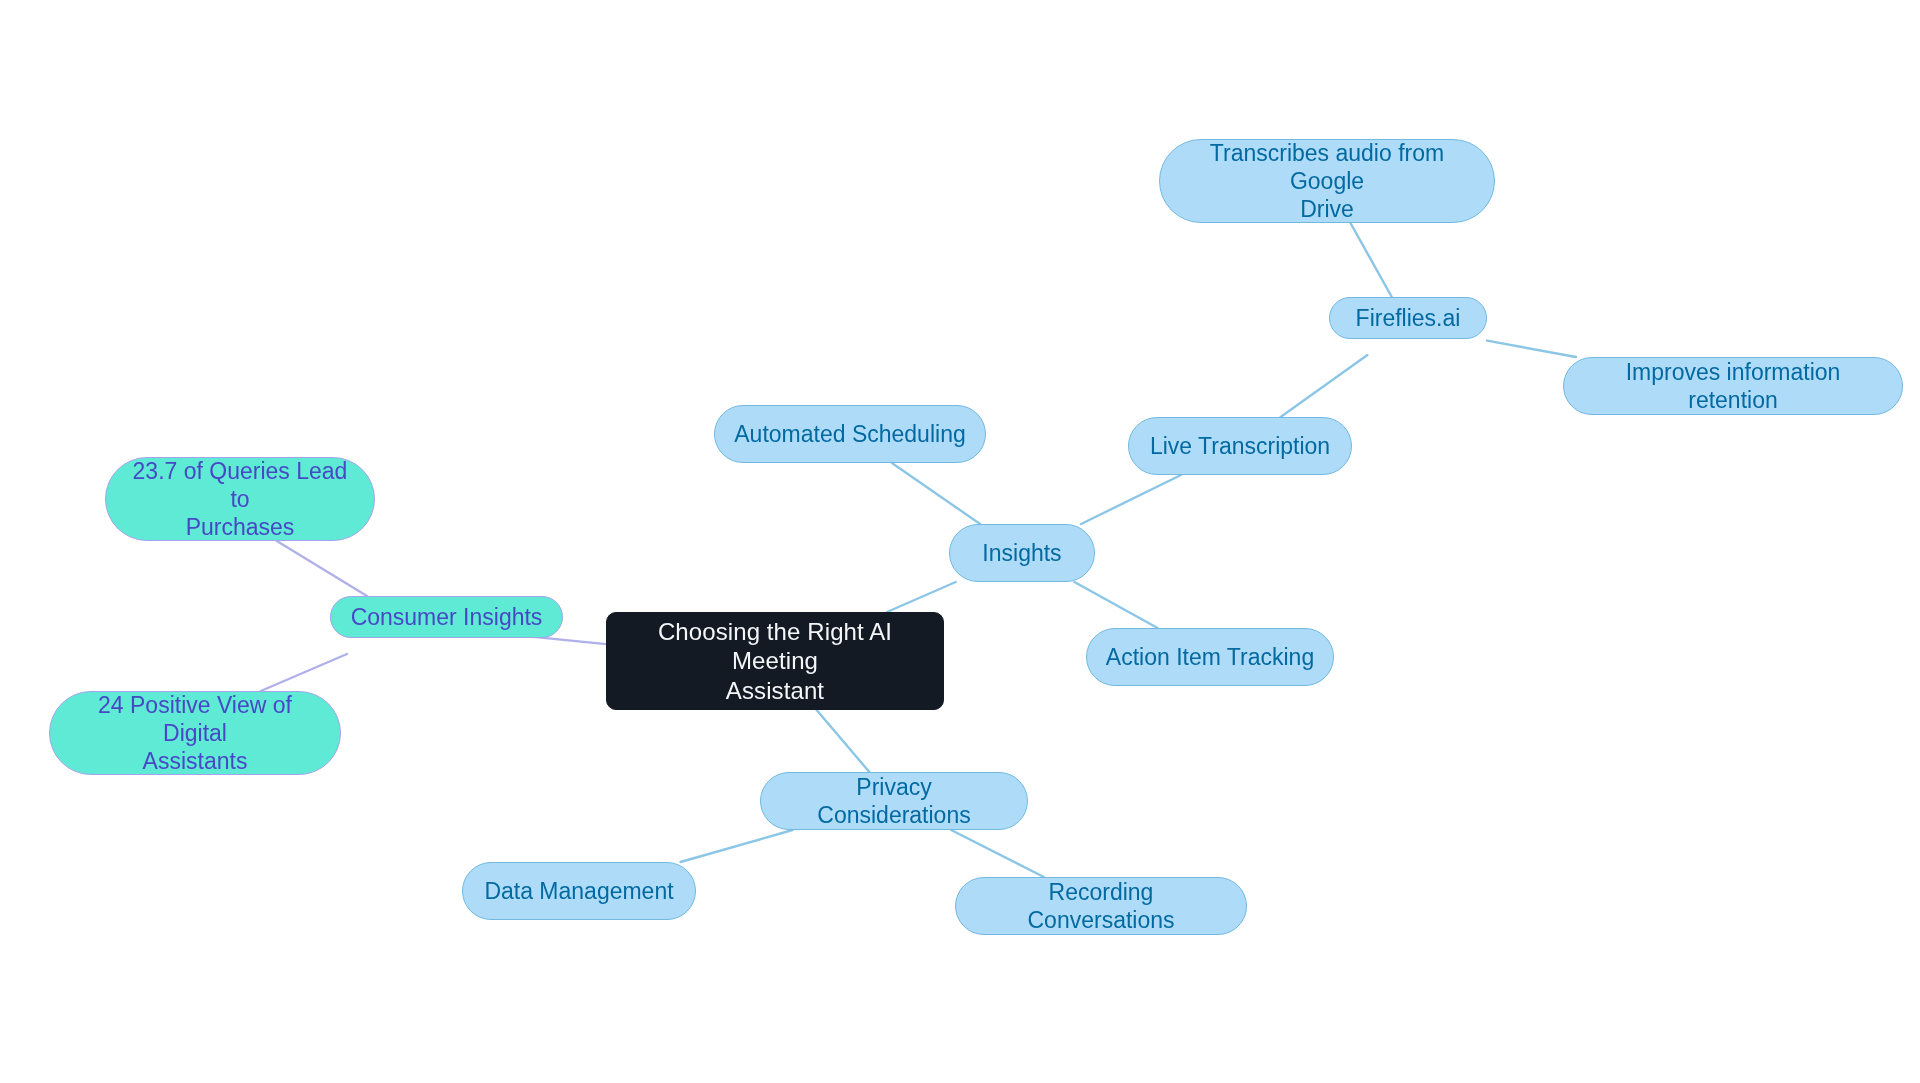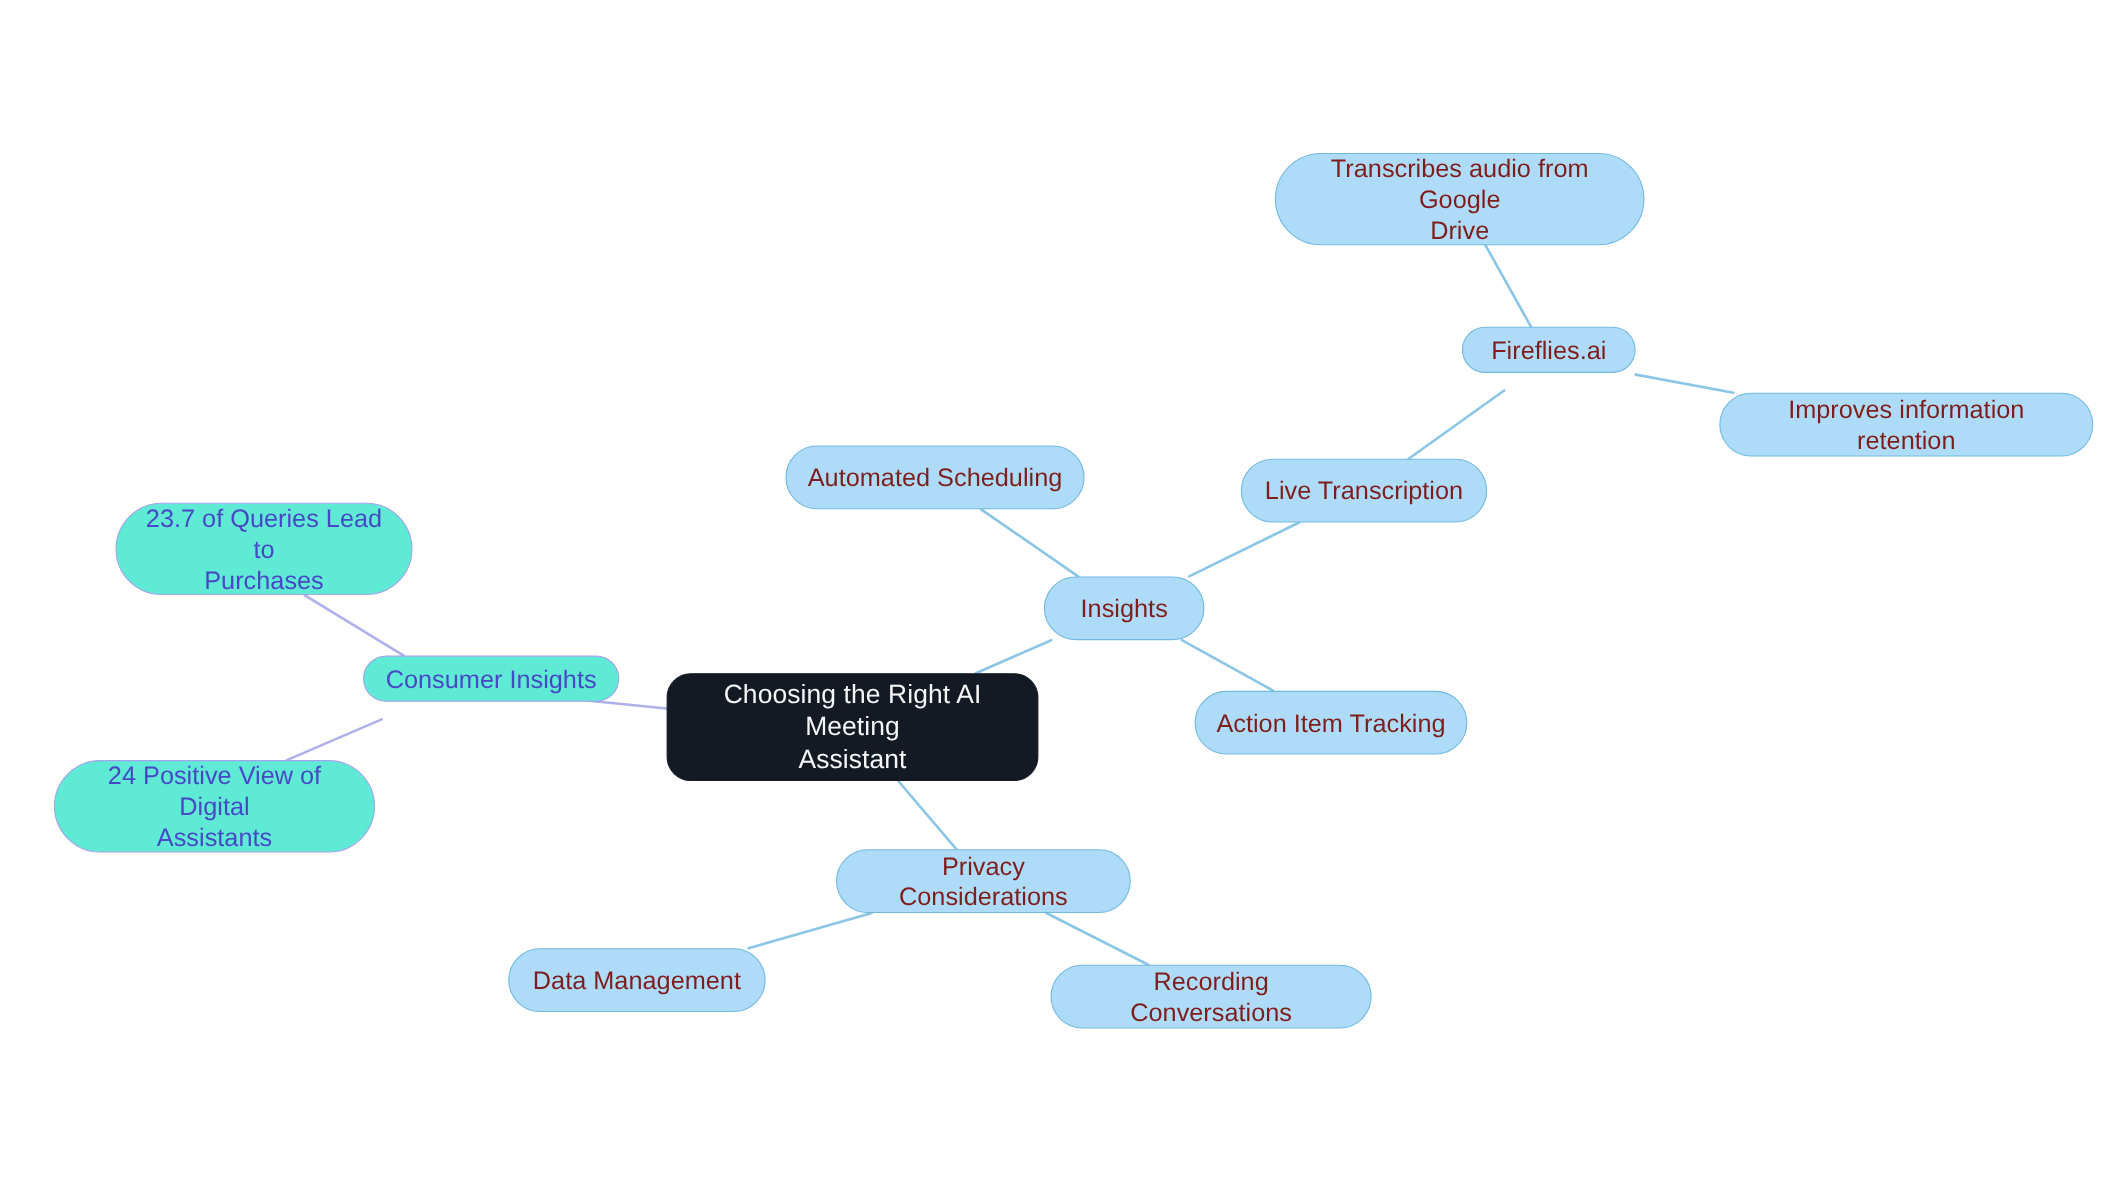--- a/index.html
+++ b/index.html
@@ -34,28 +34,28 @@
     text-align: center;
     border-radius: 999px;
     line-height: 1.22;
     white-space: pre-line;
     padding: 0 16px;
   }
   .node-root {
     background: #131a24;
     color: #f4f6f8;
     border: 1px solid #131a24;
-    border-radius: 22px;
+    border-radius: 10px;
     font-size: 24px;
     letter-spacing: 0.1px;
   }
   .node-blue {
     background: #aedcf8;
     border: 1.6px solid #72b9e0;
-    color: #7f1d1d;
+    color: #0369a1;
     font-size: 23px;
   }
   .node-purple {
     background: #5eead4;
     border: 1.6px solid #a3a4ec;
     color: #4848c6;
     font-size: 23px;
     margin-left: 32px;
   }
 </style>

